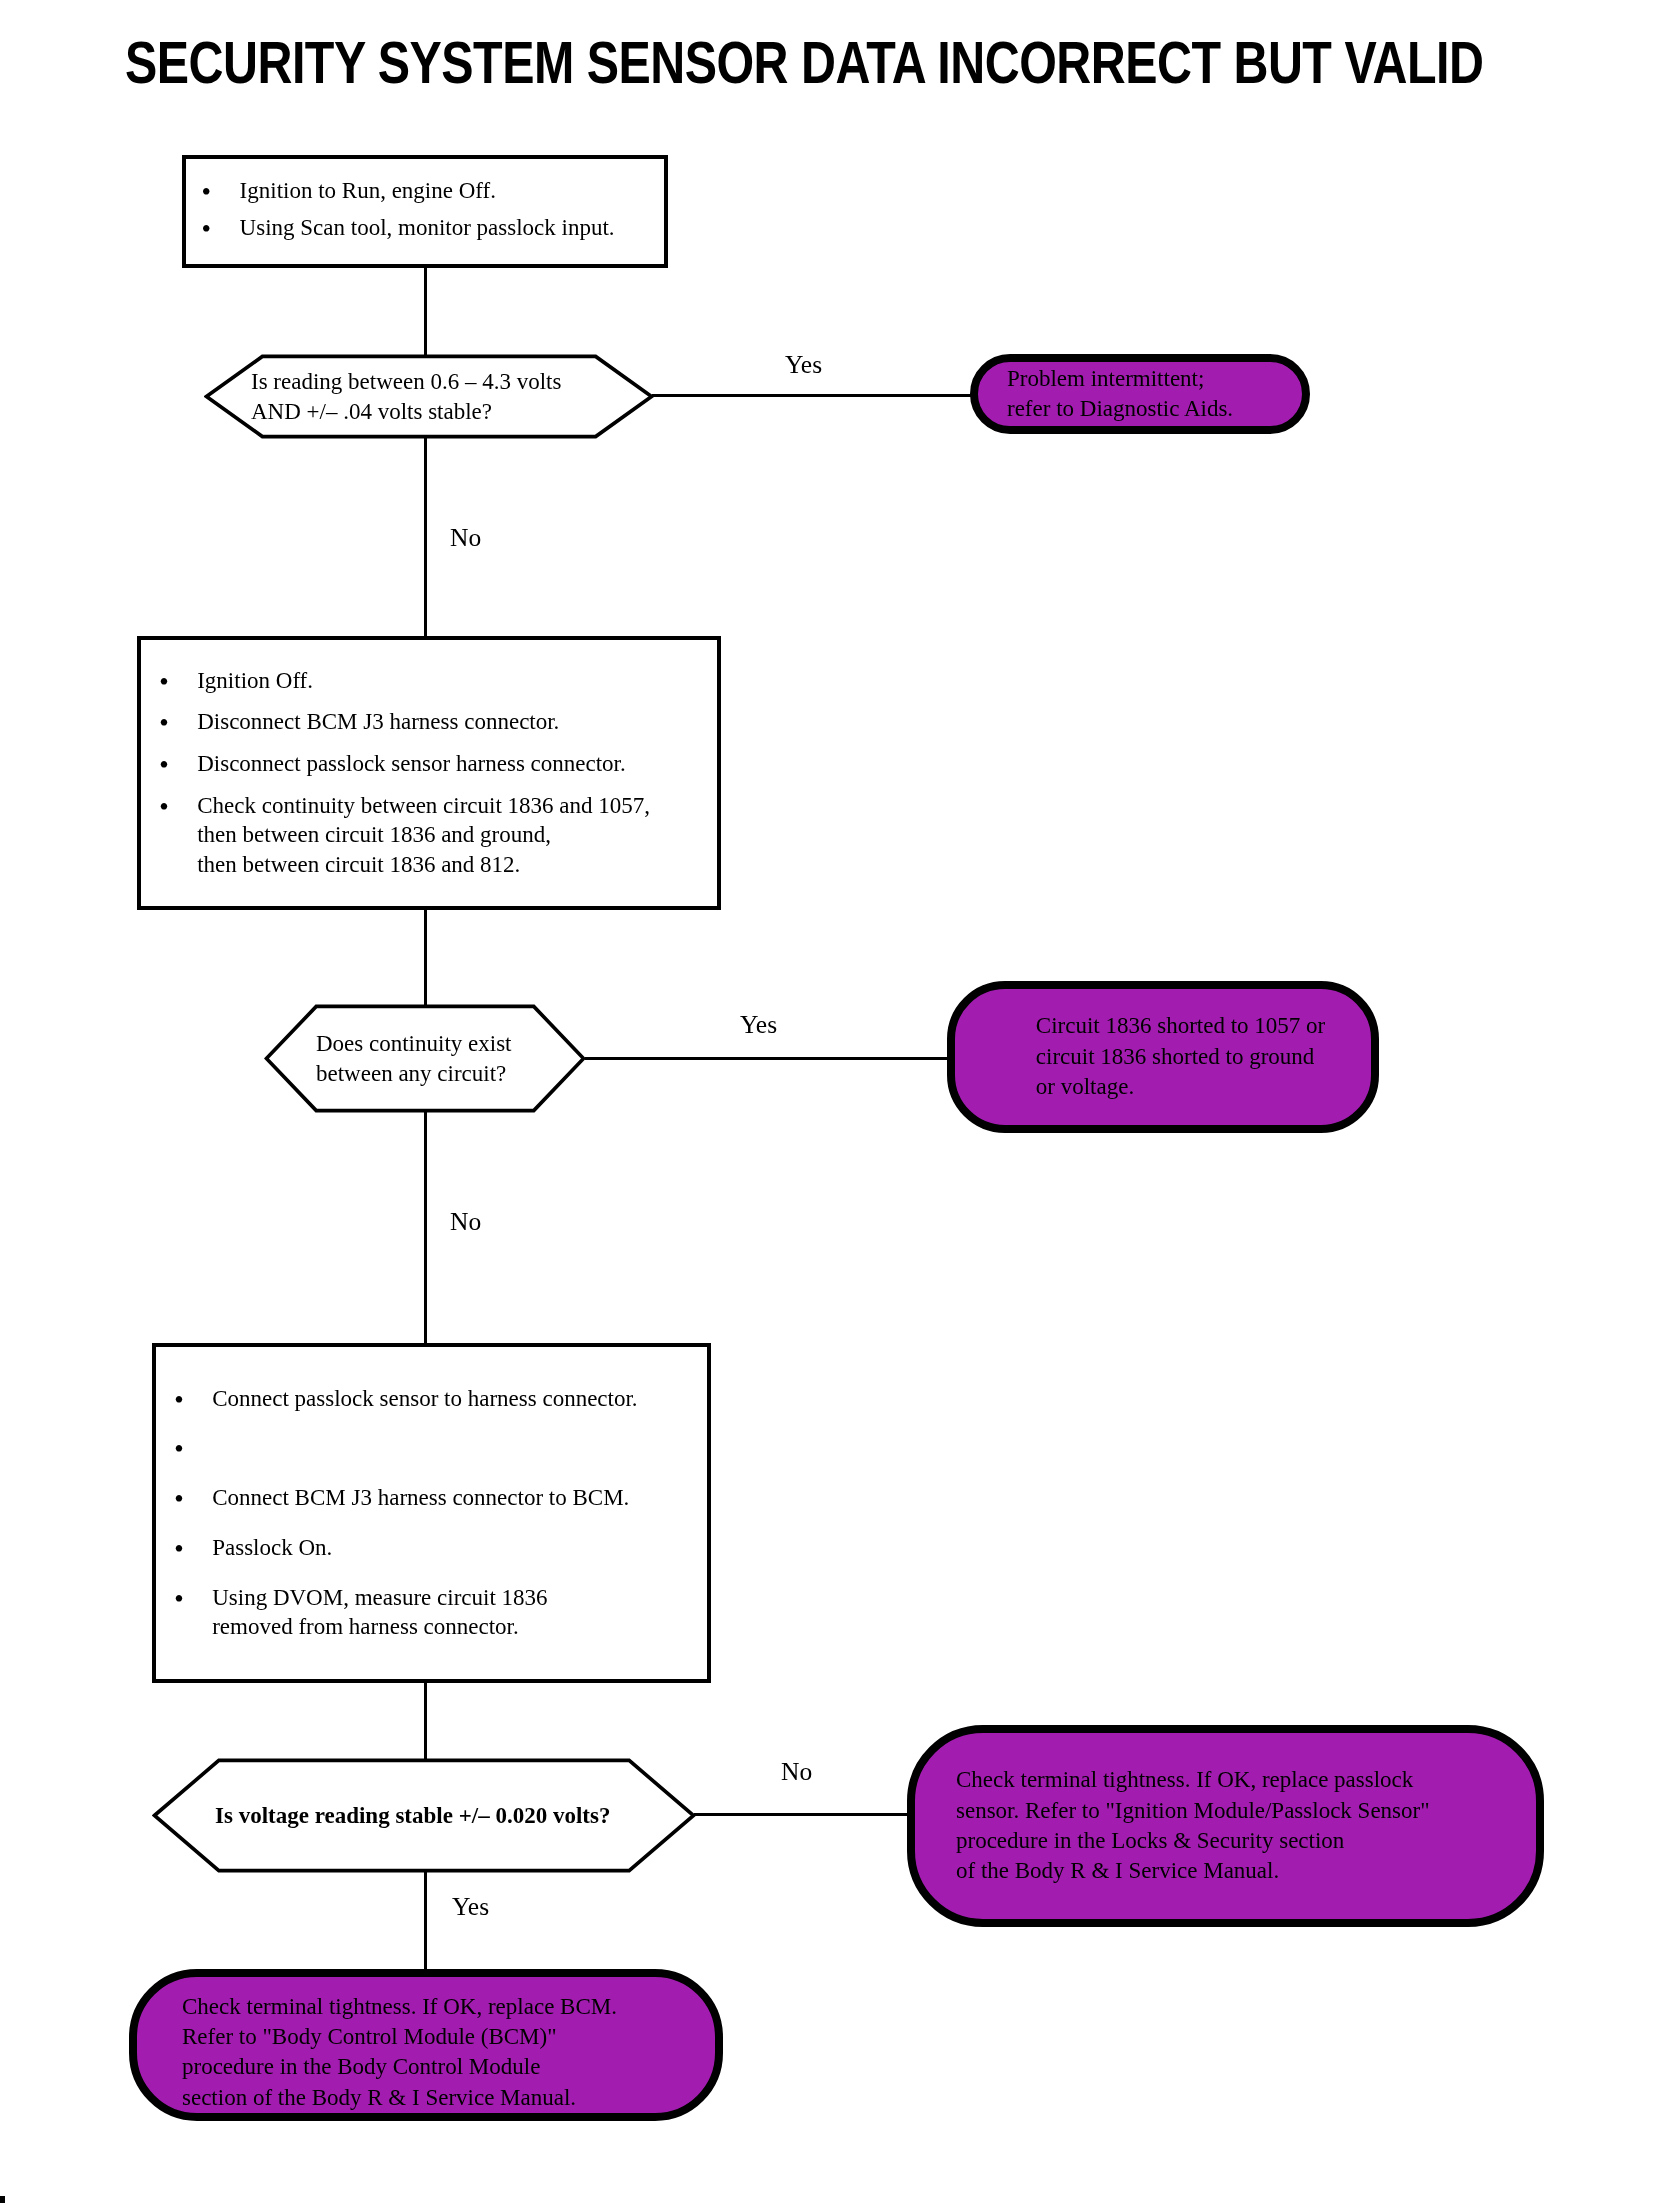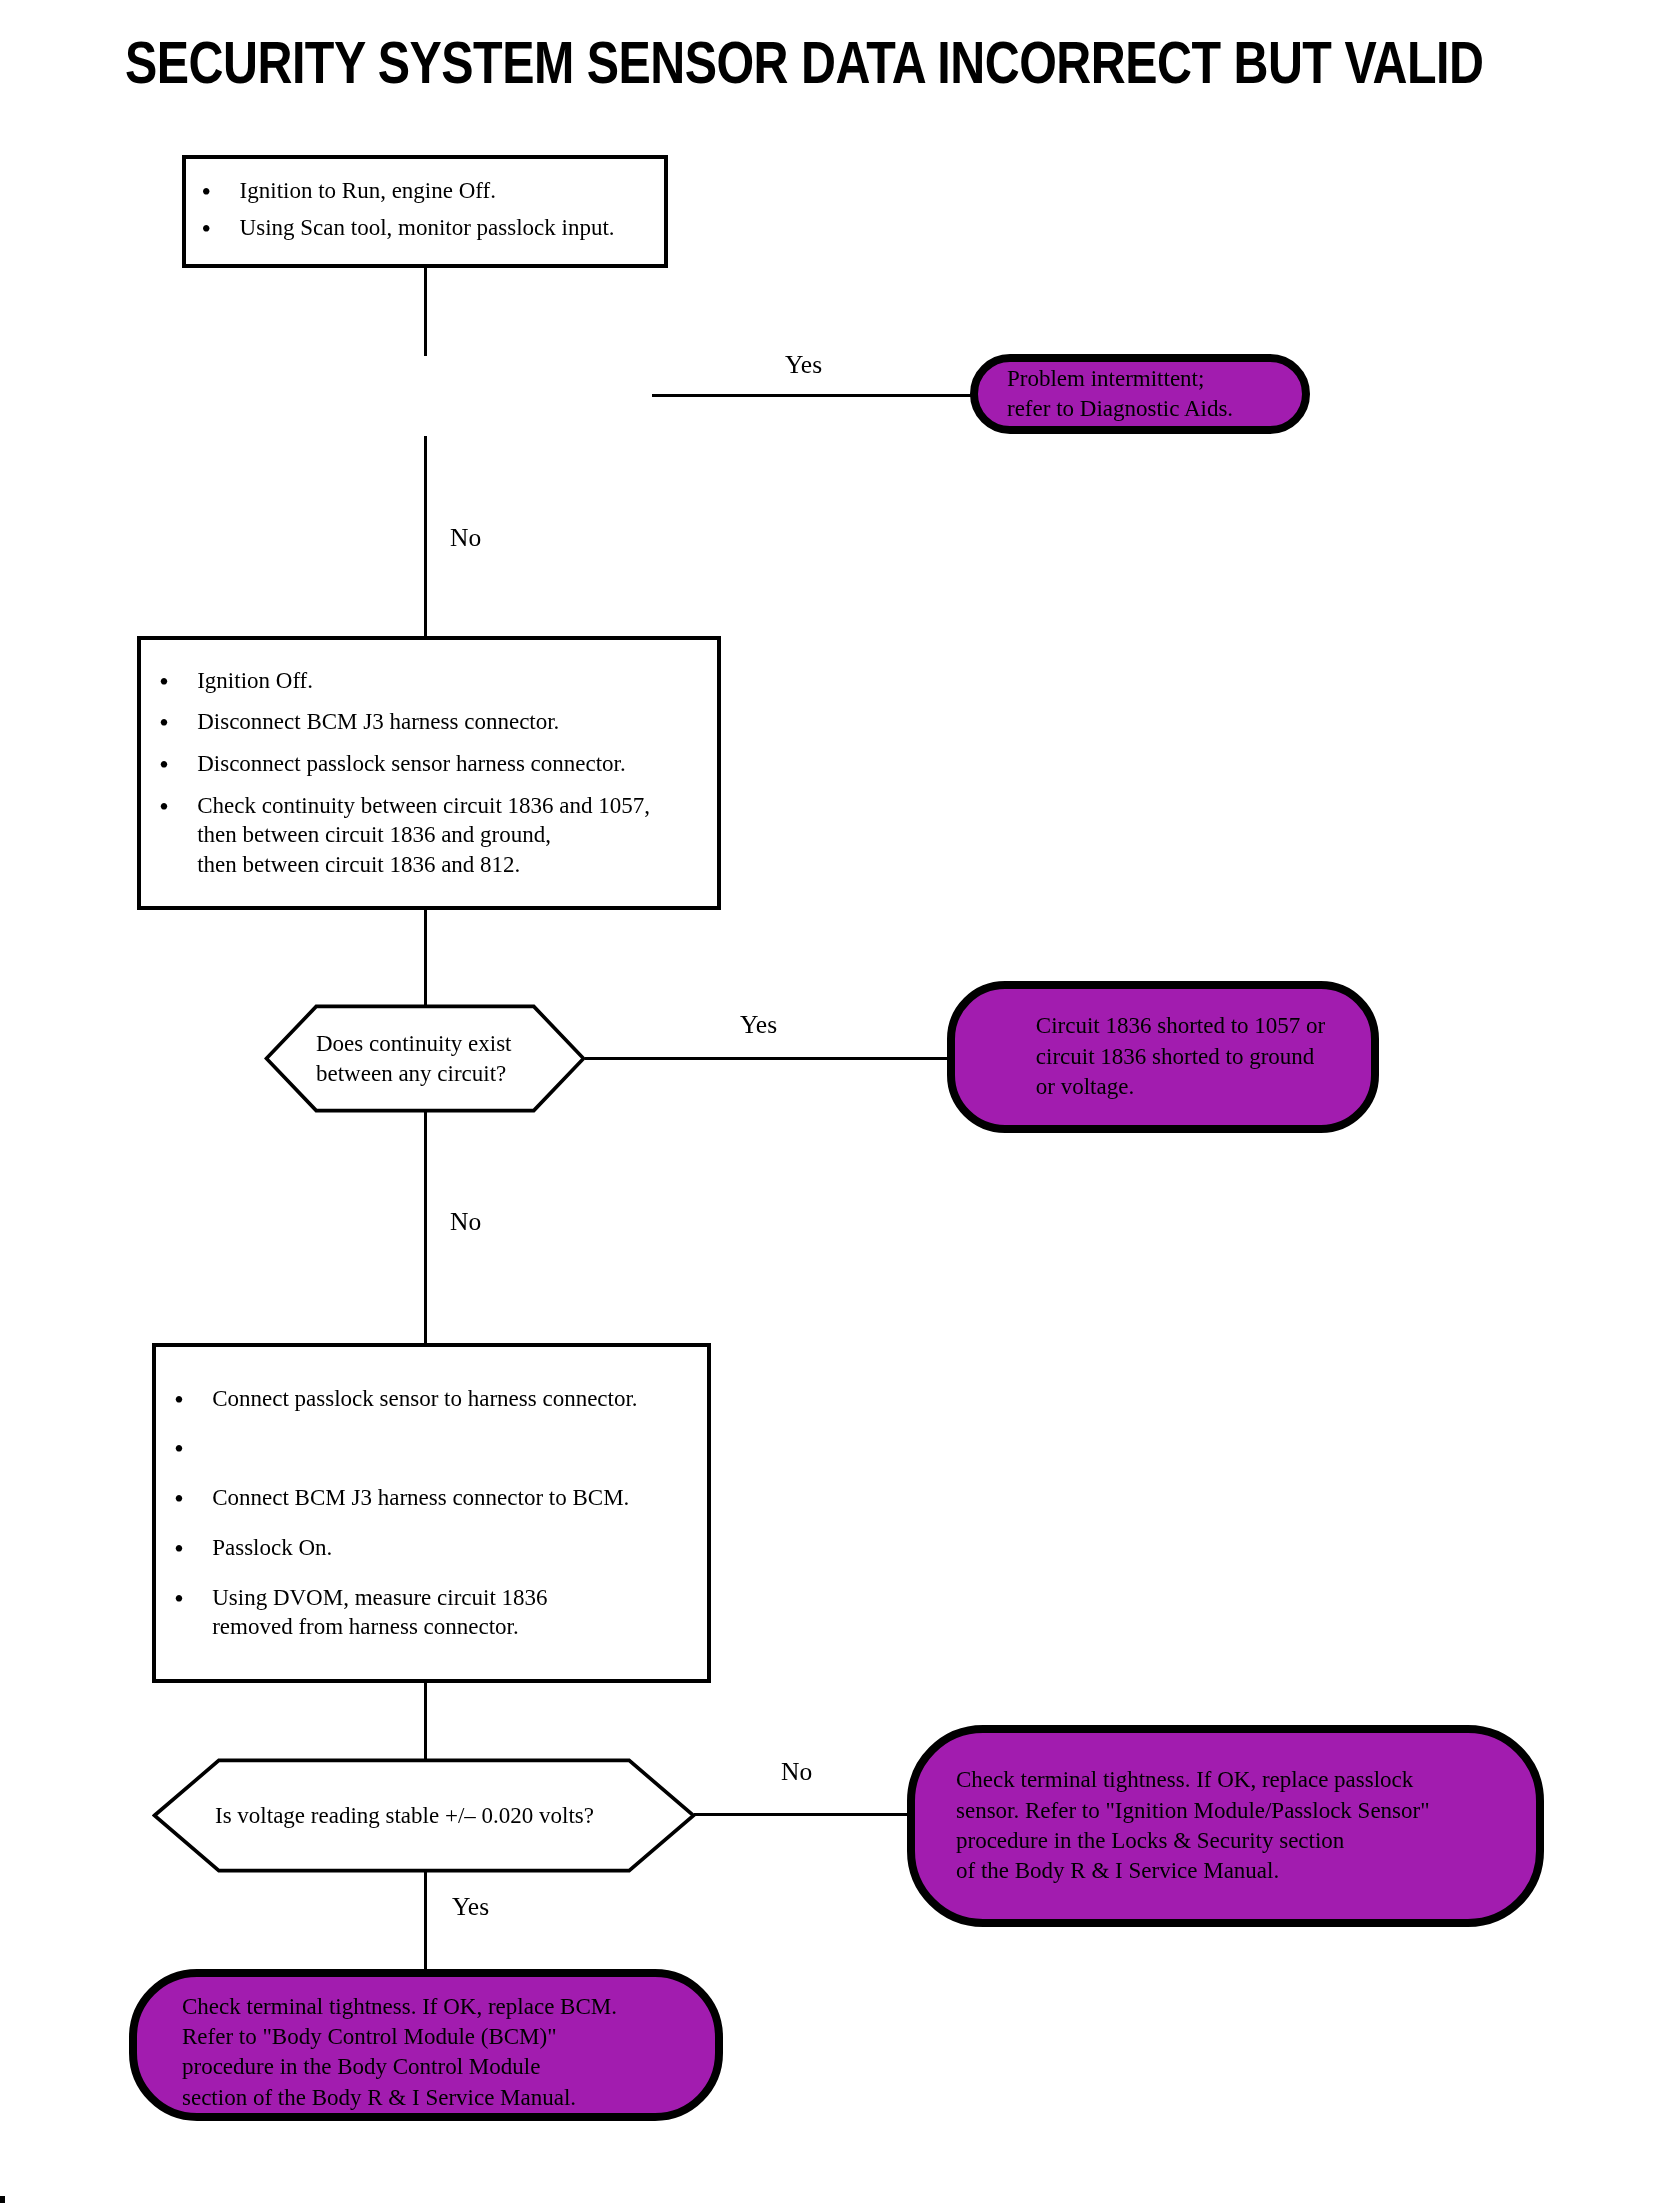--- a/index.html
+++ b/index.html
@@ -40,20 +40,27 @@
       <span class="btext">Ignition to Run,  engine Off.</span>
     </div>
     <div class="bullet-row">
       <span class="bullet">•</span>
       <span class="btext">Using Scan tool, monitor passlock input.</span>
     </div>
   </div>
 
   <div class="vline" style="left:424px;top:267px;height:89px;"></div>
 
+  <div class="hex" style="left:204px;top:354px;width:450px;height:85px;">
+    <svg viewBox="0 0 740 140" preserveAspectRatio="none">
+      <polygon points="4,70 96,4 644,4 736,70 644,136 96,136" fill="#ffffff" stroke="#000000" stroke-width="6"></polygon>
+    </svg>
+    <div class="hex-text" style="padding-left:47px;">Is reading between 0.6 – 4.3 volts
+AND +/– .04 volts stable?</div>
+  </div>
 
   <div class="branch-label" style="left:785px;top:350px;">Yes</div>
   <div class="hline" style="left:652px;top:394px;width:319px;"></div>
 
   <div class="pill" style="left:970px;top:354px;width:340px;height:80px;border-radius:40px;padding-left:29px;">
     <div class="pill-text">Problem intermittent;
 refer to Diagnostic Aids.</div>
   </div>
 
   <div class="vline" style="left:424px;top:436px;height:201px;"></div>
@@ -120,21 +127,21 @@
     </div>
     <div class="bullet-row">
       <span class="bullet">•</span>
       <span class="btext">Using DVOM, measure circuit 1836
 removed from harness connector.</span>
     </div>
   </div>
 
   <div class="vline" style="left:424px;top:1683px;height:77px;"></div>
 
-  <div class="hex" style="left:152px;top:1758px;width:544px;height:115px;">
+  <div class="hex" style="left:152px;top:1758px;width:544px;height:115px;font-weight:bold;">
     <svg viewBox="0 0 895 190" preserveAspectRatio="none">
       <polygon points="4,95 110,4 785,4 891,95 785,186 110,186" fill="#ffffff" stroke="#000000" stroke-width="6"></polygon>
     </svg>
     <div class="hex-text" style="padding-left:63px;">Is voltage reading stable +/– 0.020 volts?</div>
   </div>
 
   <div class="branch-label" style="left:781px;top:1757px;">No</div>
   <div class="hline" style="left:694px;top:1813px;width:214px;"></div>
 
   <div class="pill" style="left:907px;top:1725px;width:637px;height:202px;border-radius:76px;padding-left:41px;">

